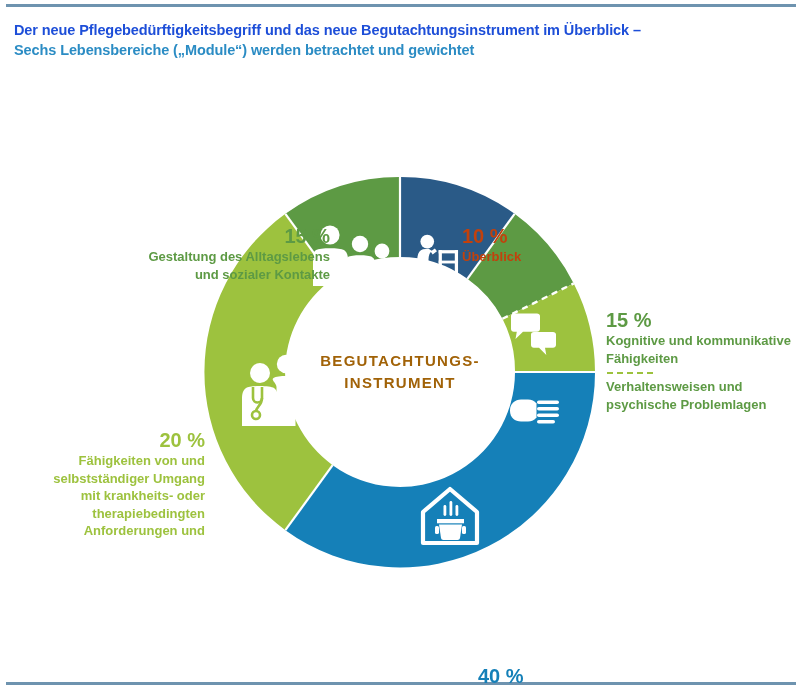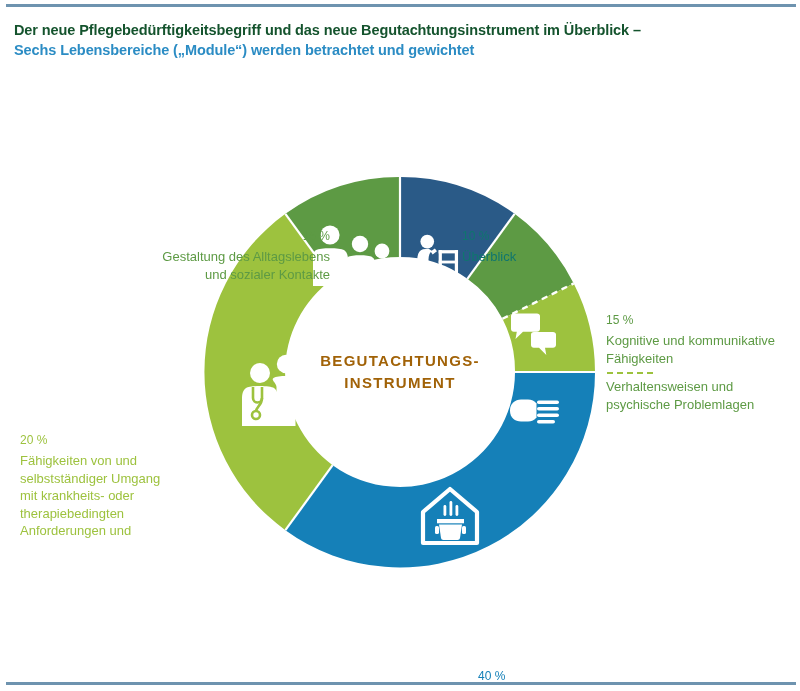--- a/index.html
+++ b/index.html
@@ -40,21 +40,21 @@
     top: 20px;
     width: 760px;
   }
   #headline .line {
     font-size: 14.5px;
     font-weight: bold;
     line-height: 20px;
     letter-spacing: -0.1px;
     white-space: nowrap;
   }
-  #headline .line1 { color: #14532d; }
+  #headline .line1 { color: #1d4ed8; }
   #headline .line2 { color: #2B8CC4; }
 
   
   #stage {
     position: absolute;
     left: 0;
     top: 95px;
     width: 800px;
     height: 590px;
   }
@@ -86,41 +86,42 @@
     letter-spacing: 1.3px;
     line-height: 22px;
     text-align: center;
   }
 
   
   .callout {
     position: absolute;
   }
   .callout .pct {
-    font-size: 12px;
-    font-weight: normal;
+    font-size: 20px;
+    font-weight: bold;
     line-height: 22px;
     margin-bottom: 1px;
   }
   .callout .txt {
     font-size: 13px;
     line-height: 17.5px;
+    font-weight: bold;
   }
   .callout .txt .sub { display: block; }
 
   .c-green      .pct, .c-green      .txt { color: #5D9A44; }
   .c-lightgreen .pct, .c-lightgreen .txt { color: #9DC23E; }
   .c-blue       .pct, .c-blue       .txt { color: #1580B8; }
-  .c-darkblue   .pct, .c-darkblue   .txt { color: #0f766e; }
+  .c-darkblue   .pct, .c-darkblue   .txt { color: #c2410c; }
 
   
   #label-alltag      { left: 70px;  top: 130px; width: 260px; text-align: right; }
   #label-mobilitaet  { left: 462px; top: 130px; width: 200px; text-align: left; }
   #label-kognitiv    { left: 606px; top: 214px; width: 195px; text-align: left; }
-  #label-bewaeltigung{ left: 20px;  top: 334px; width: 185px; text-align: left; }
+  #label-bewaeltigung{ left: 20px;  top: 334px; width: 185px; text-align: right; }
   #label-selbst      { left: 478px; top: 570px; width: 320px; text-align: left; }
 
   .dash-divider {
     width: 46px;
     height: 0;
     border-top: 2px dashed #9DC23E;
     margin: 5px 0 4px 1px;
   }
 </style>
 </head>

